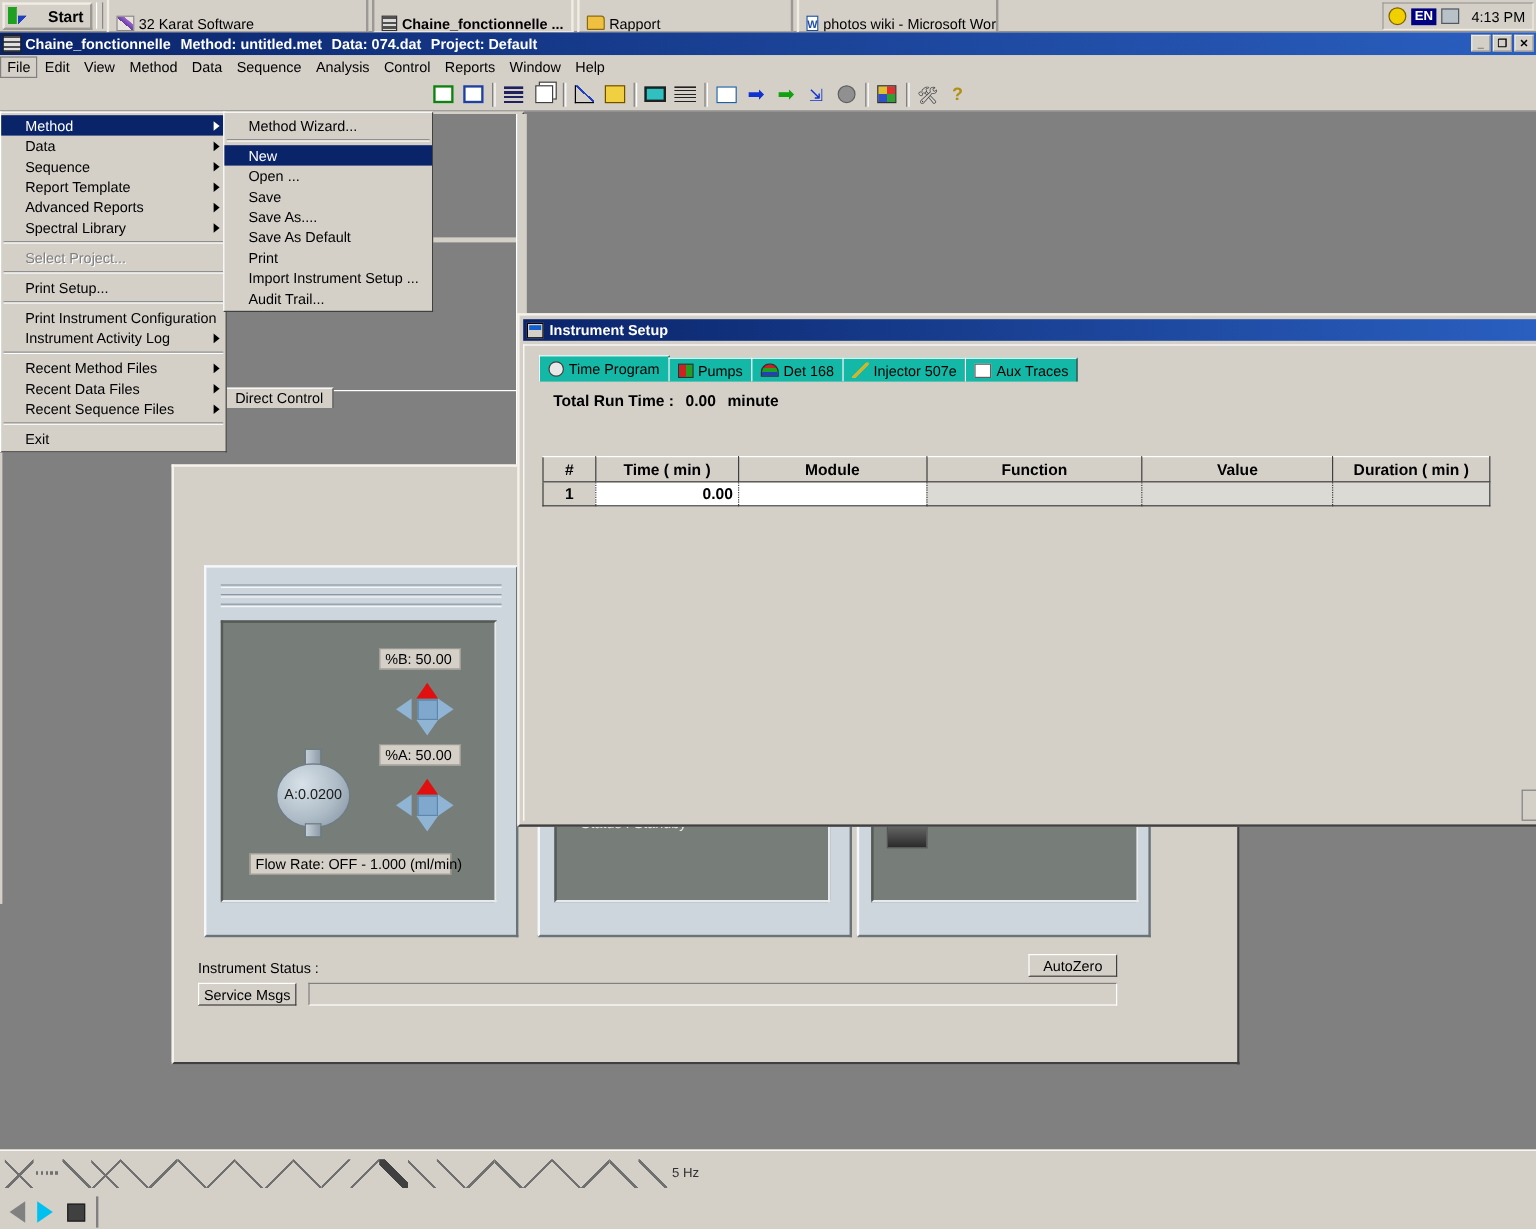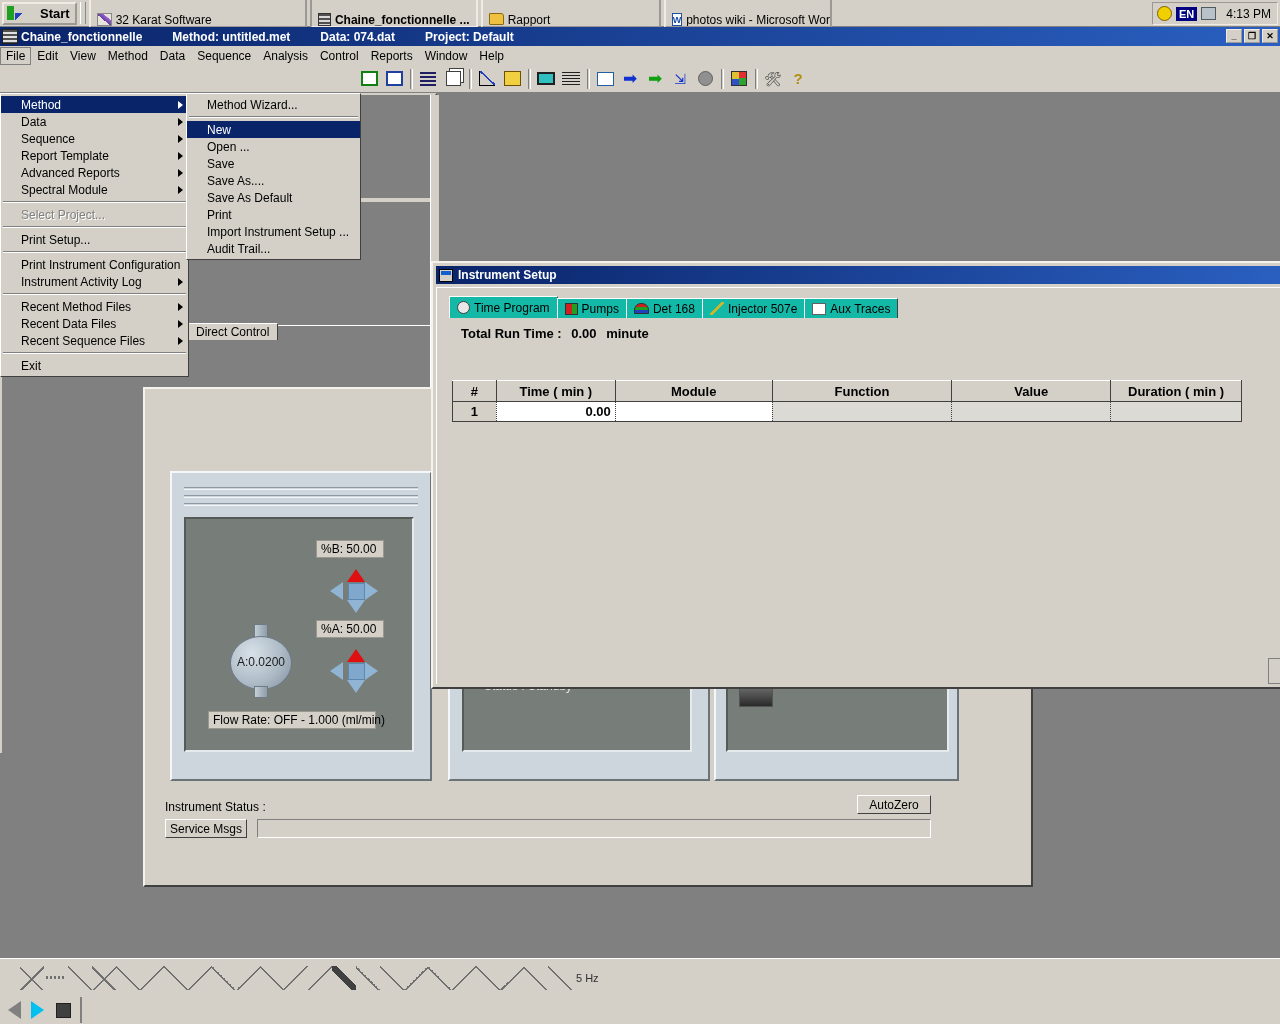--- a/index.html
+++ b/index.html
@@ -67,21 +67,21 @@
     position: absolute; left: 0; top: 27px; width: 1280px; height: 997px;
     background: #d4d0c8;
   }
   #titlebar {
     position: absolute; left: 0; top: 0; width: 1280px; height: 19px;
     background: linear-gradient(to right, #0a246a 0%, #2a5fc0 100%);
     display: flex; align-items: center; color: #fff;
     font-size: 12px; font-weight: bold;
   }
   #titlebar .t-ico { width: 16px; height: 15px; margin: 0 3px 0 2px; position: relative; }
-  #titlebar .t-txt { display: flex; gap: 30px; }
+  #titlebar .t-txt { display: flex; gap: 8px; }
   #wbtns { position: absolute; right: 2px; top: 2px; display: flex; gap: 2px; }
   .wbtn {
     width: 16px; height: 14px;
     background: #d4d0c8; border: 1px outset #f0ece4;
     color: #000; font-size: 9px; line-height: 12px; text-align: center;
     font-weight: bold; font-family: "Liberation Sans", sans-serif;
   }
   #menubar {
     position: absolute; left: 0; top: 19px; width: 1280px; height: 19px;
     background: #d4d0c8; display: flex; align-items: center;
@@ -274,21 +274,21 @@
   td.c-gray { background: #dcdad5; }
   .sw-v {
     position: absolute; right: 2px; top: 24px; width: 14px; bottom: 16px;
     background: #d4d0c8;
   }
 
   
   #peakbar {
     position: absolute; left: 0; top: 931px; width: 1280px; height: 38px;
     background: #d4d0c8; border-top: 1px solid #fff;
-    display: flex; align-items: center; padding-left: 20px;
+    display: flex; align-items: center; padding-left: 4px;
   }
   .pkicon { width: 24px; height: 24px; margin-right: 0px; position: relative; }
   #navbar {
     position: absolute; left: 0; top: 969px; width: 1280px; height: 30px;
     background: #d4d0c8;
   }
   .navgroup {
     position: absolute; left: 2px; top: 1px; width: 80px; height: 26px;
     border-right: 2px solid #808080;
     display: flex; align-items: center; gap: 4px; padding-left: 6px;
@@ -699,21 +699,21 @@
         </div>
       <div class="mi">
         <span>Report Template</span>
         <span class="arr"></span>
         </div>
       <div class="mi">
         <span>Advanced Reports</span>
         <span class="arr"></span>
         </div>
       <div class="mi">
-        <span>Spectral Module</span>
+        <span>Spectral Library</span>
         <span class="arr"></span>
         </div>
       <div class="sep"></div>
       <div class="mi dis">
         <span>Select Project...</span>
         </div>
       <div class="sep"></div>
       <div class="mi">
         <span>Print Setup...</span>
         </div>

